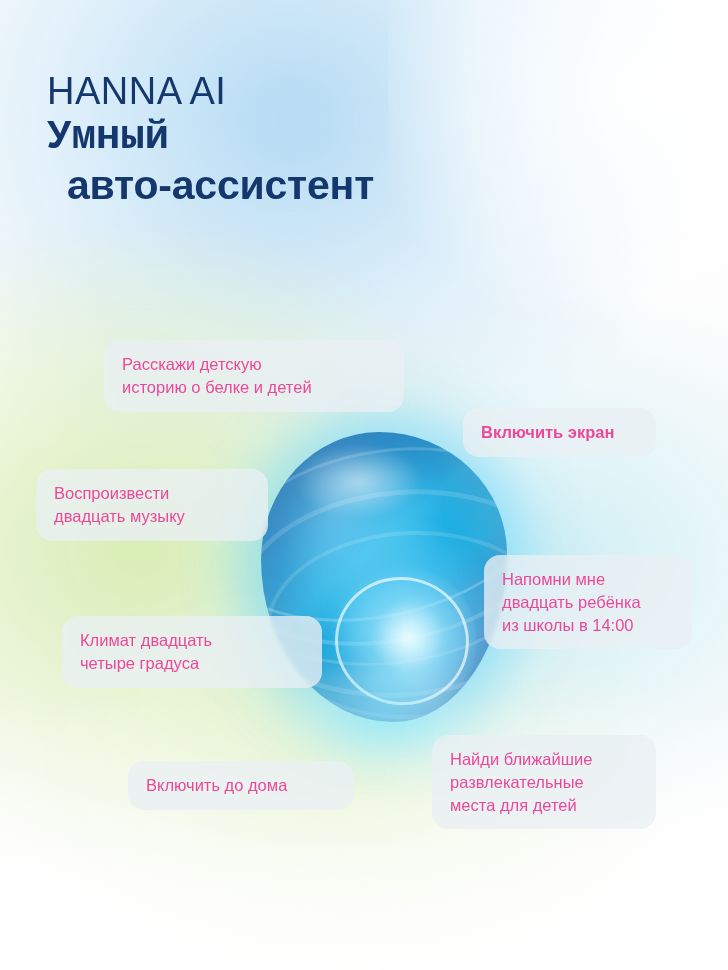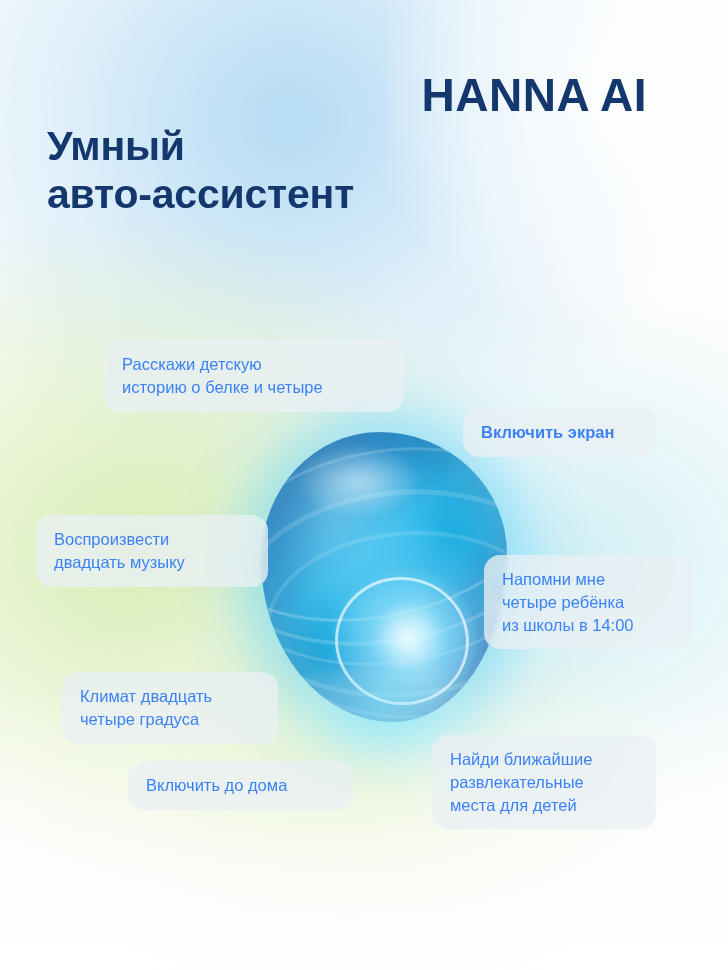--- a/index.html
+++ b/index.html
@@ -85,36 +85,35 @@
     position: absolute;
     left: 47px;
     top: 70px;
     width: 600px;
     z-index: 6;
     color: #14366b;
     line-height: 1.13;
   }
   .headline .brand {
     display: block;
-    font-size: 46px;
-    font-weight: 700;
+    font-size: 38px;
+    font-weight: 400;
     letter-spacing: 0.5px;
     color: #14386e;
-    text-align: right;
   }
   .headline .sub1,
   .headline .sub2 {
     display: block;
     font-size: 41px;
     font-weight: 700;
     color: #14386e;
     letter-spacing: -0.2px;
   }
-  .headline .sub1 { margin-top: 1px; }
-  .headline .sub2 { margin-top: 2px; }
+  .headline .sub1 { margin-top: 1px; font-family: Liberation Mono, monospace; }
+  .headline .sub2 { margin-top: 2px; margin-left: 20px; }
 
   
   .orb-wrap {
     position: absolute;
     left: 253px;
     top: 420px;
     width: 260px;
     height: 320px;
     z-index: 3;
   }
@@ -196,32 +195,32 @@
     background: radial-gradient(ellipse at 50% 40%, rgba(150,240,255,0.55) 0%, rgba(200,250,255,0.22) 45%, rgba(255,255,255,0) 75%);
     filter: blur(8px);
   }
 
   
   .bubble {
     position: absolute;
     z-index: 5;
     background: rgba(233,240,243,0.78);
     border-radius: 16px;
-    color: #3b82f6;
+    color: #ec4899;
     font-size: 16.5px;
     line-height: 1.38;
     padding: 13px 18px;
     box-sizing: border-box;
     backdrop-filter: blur(2px);
   }
   .bubble.b1 { left: 104px; top: 340px;  width: 300px; }
   .bubble.b2 { left: 463px; top: 408px;  width: 193px; font-weight: bold; }
-  .bubble.b3 { left: 36px;  top: 515px;  width: 232px; }
+  .bubble.b3 { left: 36px;  top: 469px;  width: 232px; }
   .bubble.b4 { left: 484px; top: 555px;  width: 208px; padding-left: 18px; }
-  .bubble.b5 { left: 62px;  top: 672px;  width: 216px; }
+  .bubble.b5 { left: 62px;  top: 616px;  width: 260px; }
   .bubble.b6 { left: 128px; top: 761px;  width: 226px; }
   .bubble.b7 { left: 432px; top: 735px;  width: 224px; }
 
   .bubble .line { display: block; white-space: nowrap; }
 </style>
 </head>
 <body>
 
 <div class="poster">
 
@@ -249,35 +248,35 @@
       <div class="wave w5"></div>
       <div class="swirl"></div>
       <div class="swirl-ring"></div>
       <div class="hl-top"></div>
     </div>
     <div class="orb-base-glow"></div>
   </div>
 
   <div class="bubble b1">
     <span class="line">Расскажи детскую</span>
-    <span class="line">историю о белке и четыре</span>
+    <span class="line">историю о белке и детей</span>
   </div>
 
   <div class="bubble b2">
     <span class="line">Включить экран</span>
   </div>
 
   <div class="bubble b3">
     <span class="line">Воспроизвести</span>
     <span class="line">двадцать музыку</span>
   </div>
 
   <div class="bubble b4">
     <span class="line">Напомни мне</span>
-    <span class="line">четыре ребёнка</span>
+    <span class="line">двадцать ребёнка</span>
     <span class="line">из школы в 14:00</span>
   </div>
 
   <div class="bubble b5">
     <span class="line">Климат двадцать</span>
     <span class="line">четыре градуса</span>
   </div>
 
   <div class="bubble b6">
     <span class="line">Включить до дома</span>

